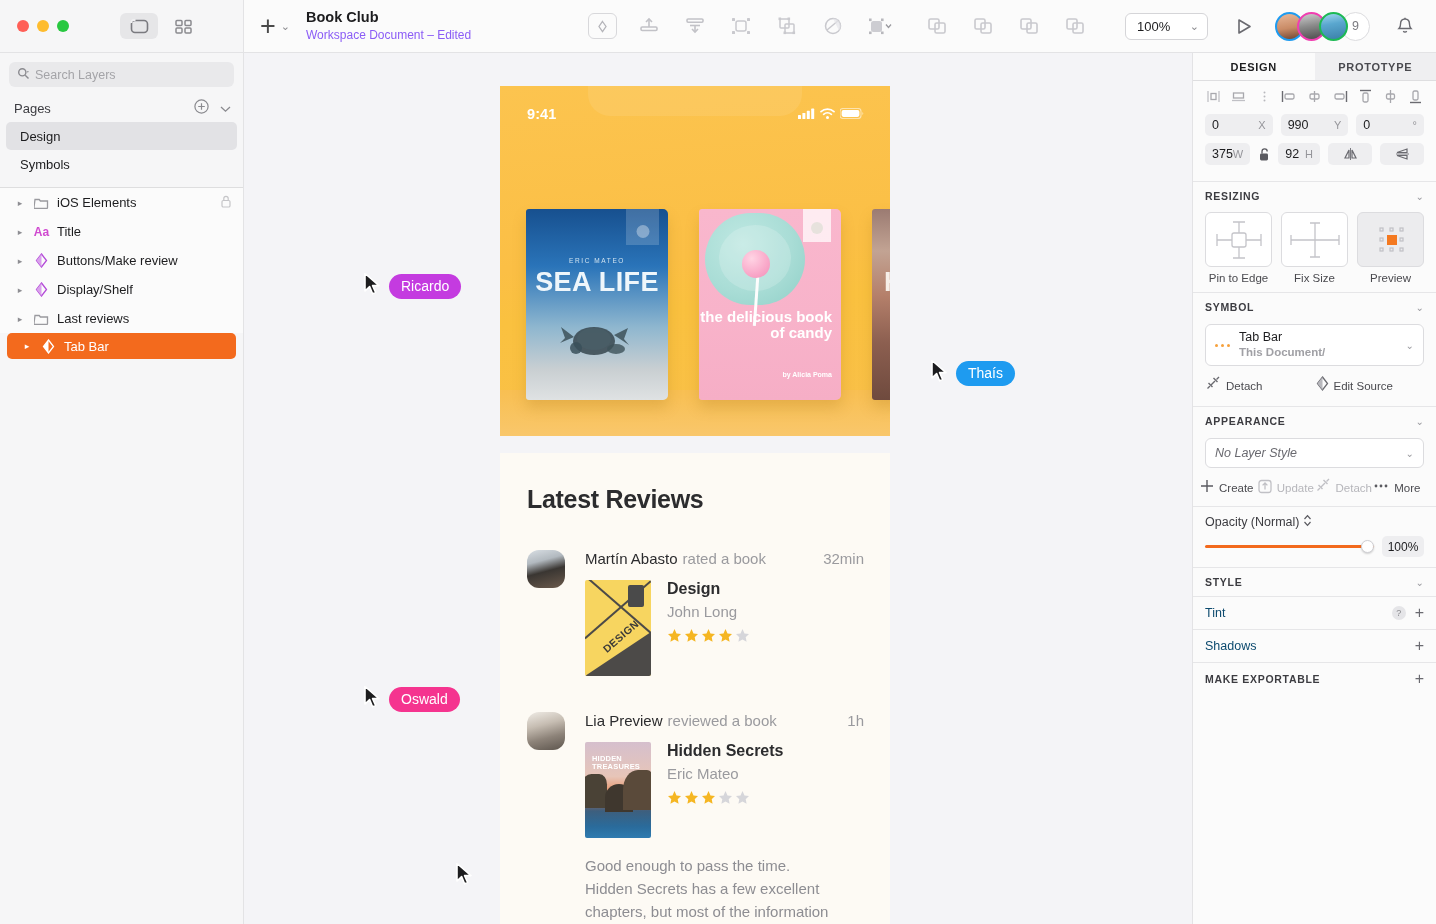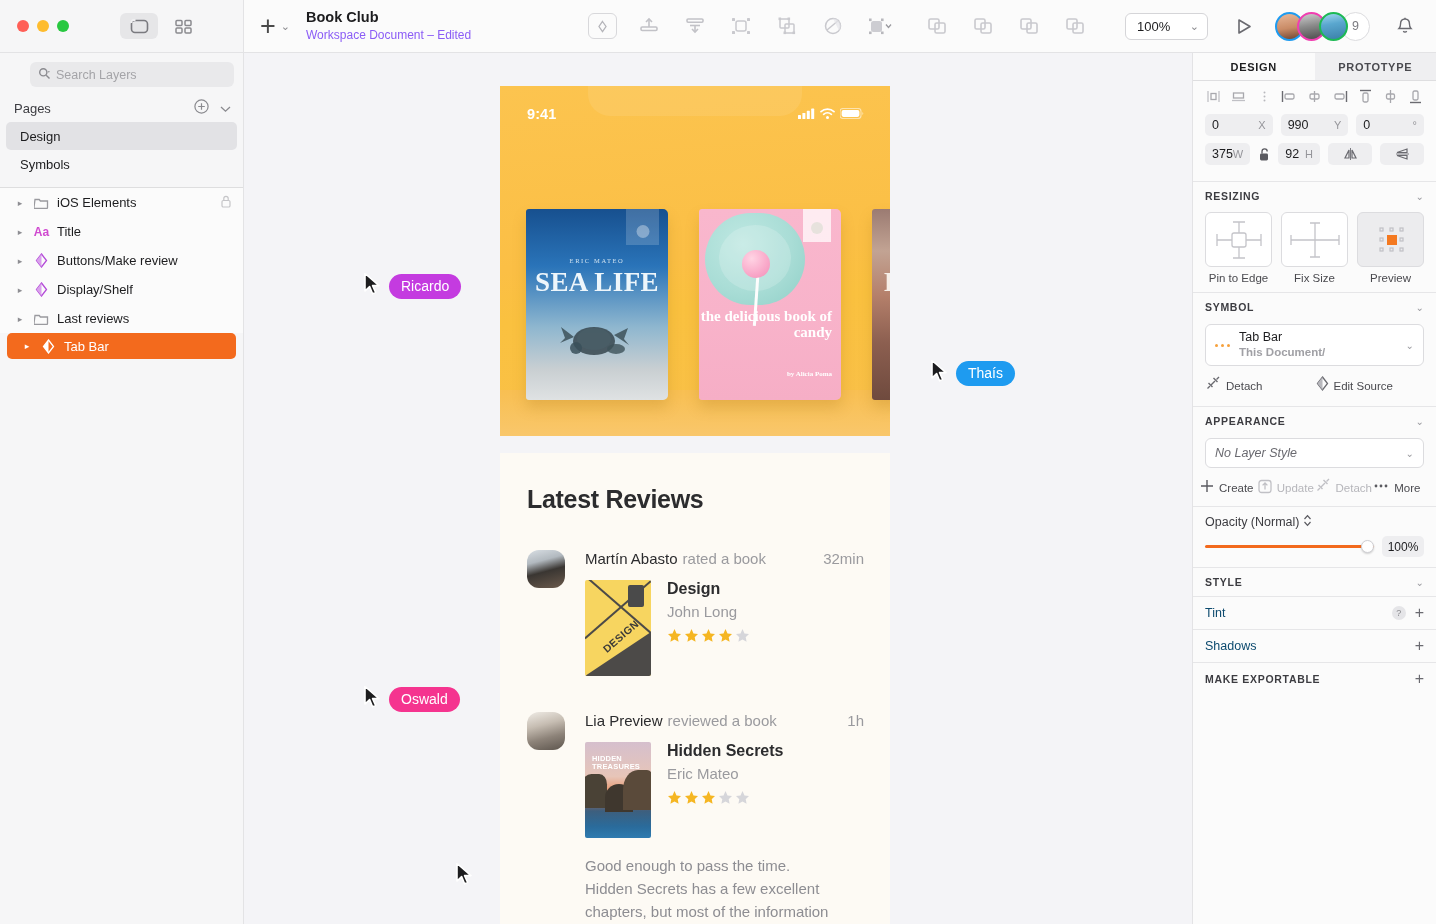--- a/index.html
+++ b/index.html
@@ -42,21 +42,21 @@
   .av { width: 29px; height: 29px; border-radius: 50%; border: 2.2px solid #fff; position: relative; margin-left: -7px; overflow:hidden;}
   .av:first-child { margin-left: 0; }
   .av-count { width: 29px; height: 29px; border-radius: 50%; background: #fff; border: 1.5px solid #dcdcdf; display: flex; align-items: center; justify-content: center; font-size: 12.5px; color: #7b7b80; margin-left: -7px; }
   .bell { margin-left: 22px; width: 26px; height: 26px; display:flex;align-items:center;justify-content:center;}
 
   
   .body { flex: 1; display: flex; min-height: 0; }
 
   
   .sidebar { width: 244px; min-width: 244px; background: #f6f6f7; border-right: 1px solid #e3e3e5; display: flex; flex-direction: column; }
-  .search-row { padding: 9px 9px 7px 9px; margin-left: 21px; }
+  .search-row { padding: 9px 9px 7px 9px; }
   .search-box { height: 25px; background: #e9e9eb; border-radius: 6px; display: flex; align-items: center; padding: 0 8px; gap: 5px; }
   .search-ph { font-size: 12.5px; color: #a4a4a8; }
   .pages-head { height: 28px; display: flex; align-items: center; padding: 0 12px 0 14px; }
   .pages-title { font-size: 13px; color: #3c3c41; flex: 1; }
   .pages-actions { display: flex; align-items: center; gap: 11px; }
   .page-item { height: 28px; display: flex; align-items: center; padding-left: 14px; font-size: 13px; color: #1d1d1f; margin: 0 6px; border-radius: 5px; }
   .page-item.selected { background: #e2e2e5; }
   .layers-sep { height: 1px; background: #dededf; margin-top: 9px; }
   .layer-row { height: 29px; display: flex; align-items: center; gap: 7px; padding-right: 12px; border-bottom: 1px solid #ebebec; font-size: 13px; color: #1d1d1f; position: relative; }
   .layer-row.artboard { font-weight: bold; padding-left: 6px; }
@@ -72,21 +72,21 @@
   .canvas { flex: 1; position: relative; background: #f4f4f7; overflow: hidden; }
   .artboard { position: absolute; left: 256px; top: 33px; width: 390px; background: #fff; }
   .ab-top { width: 390px; height: 350px; position: relative; overflow: hidden;
             background: linear-gradient(175deg, #fcc44f 0%, #fbbf45 48%, #fac13f 62%, #f9c04a 100%); }
   .notch { position: absolute; top: -26px; left: 50%; transform: translateX(-50%); width: 214px; height: 56px; border-radius: 0 0 22px 22px; background: rgba(255,255,255,0.09); }
   .statusbar { position: absolute; top: 18px; left: 0; right: 0; height: 20px; display: flex; align-items: center; justify-content: space-between; padding: 0 26px 0 27px; }
   .st-time { font-size: 14.5px; font-weight: bold; color: #fff; letter-spacing: .1px; }
   .st-right { display: flex; align-items: center; gap: 5px; }
   .navbar { position: absolute; top: 62px; left: 0; right: 0; display: flex; align-items: center; justify-content: space-between; padding: 0 28px 0 27px; }
   .nav-title { font-size: 26px; font-weight: bold; color: #fff; letter-spacing: -.3px; }
-  .shelf { position: absolute; left: 0; right: 0; bottom: 0; height: 239px; font-family: Liberation Serif, serif; }
+  .shelf { position: absolute; left: 0; right: 0; bottom: 0; height: 239px; }
   .shelf-floor { position: absolute; left: 0; right: 0; bottom: 0; height: 46px; background: linear-gradient(180deg, #f8bf52 0%, #f9c76b 100%); }
   .books { position: absolute; left: 26px; bottom: 36px; display: flex; align-items: flex-end; gap: 31px; }
   .book { width: 142px; height: 191px; border-radius: 3px 5px 5px 3px; position: relative; overflow: hidden; box-shadow: 0 8px 14px rgba(160,110,20,.22); }
   .book.b1 { background: linear-gradient(180deg,#17508f 0%,#2a74b9 30%,#8fb7cf 62%,#c9cfd2 84%,#dfe2e3 100%); }
   .b1-tag { position: absolute; right: 9px; top: 0; width: 33px; height: 36px; background: rgba(255,255,255,.18); }
   .b1-tag:after { content:''; position:absolute; left:50%; top:16px; transform:translateX(-50%); width:13px;height:13px;border-radius:50%;background:rgba(255,255,255,.35);}
   .b1-small { position: absolute; top: 48px; left: 0; right: 0; text-align: center; font-size: 6.5px; letter-spacing: 1.6px; color: #cfe2f0; }
   .b1-title { position: absolute; top: 58px; left: 0; right: 0; text-align: center; font-size: 27px; font-weight: bold; color: #eef6fb; letter-spacing: .4px; }
   .turtle { position: absolute; left: 28px; top: 108px; width: 80px; height: 50px; }
   .book.b2 { background: linear-gradient(180deg,#f9b7cd 0%,#f8b3ca 55%,#f6aec6 100%); }

